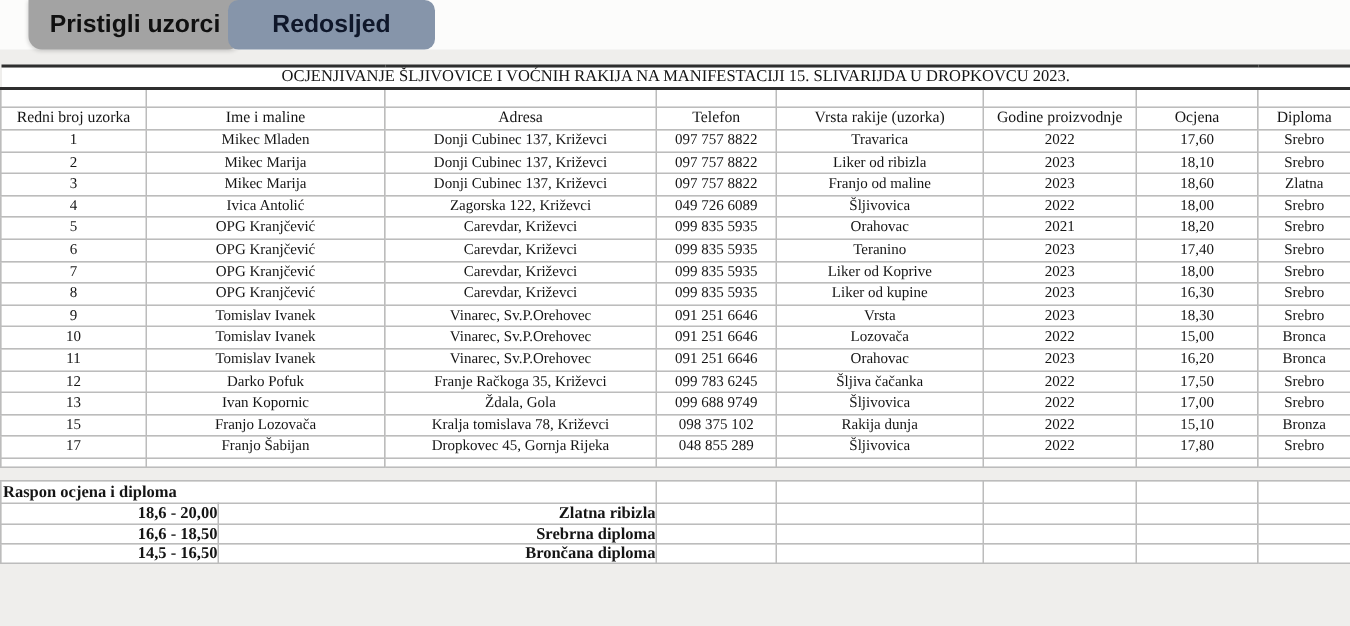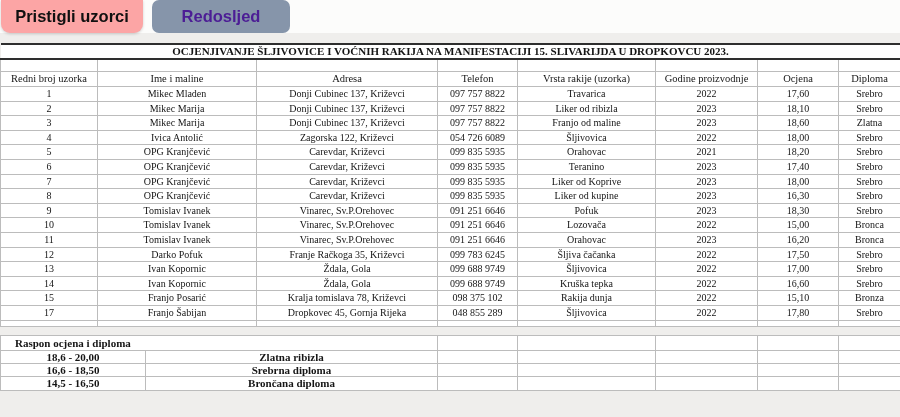--- a/index.html
+++ b/index.html
@@ -13,55 +13,55 @@
   .tabbar {
     position:relative; height:33px; background:#fcfcfb;
   }
   .tab {
     position:absolute; top:0; height:33px;
     display:flex; align-items:center; justify-content:center;
     font-family:"Liberation Sans", sans-serif;
     font-weight:bold; font-size:16.5px; cursor:pointer;
   }
   .tab-active {
-    left:1px; width:142px; background:#fca5a5; color:#101010;
+    left:19px; width:142px; background:#a3a3a3; color:#101010;
     border-radius:0 0 9px 9px;
     box-shadow:0 1px 3px rgba(0,0,0,0.18);
   }
   .tab-inactive {
-    left:152px; width:138px; background:#8695aa; color:#4c1d95;
+    left:152px; width:138px; background:#8695aa; color:#0f172a;
     border-radius:7px;
   }
   .sheet { margin-top:10px; }
   table { border-collapse:collapse; table-layout:fixed; width:900px; }
   .main-table td, .main-table th {
     border:1px solid #bcbcbc; background:#ffffff;
     font-size:10px; font-weight:normal; color:#151515;
     text-align:center; vertical-align:middle;
     padding:0; height:13.6px; line-height:13.6px;
     overflow:hidden; white-space:nowrap;
   }
   .main-table .title-cell {
     border-left:none; border-right:none;
     border-top:2px solid #2e2e2e; border-bottom:2px solid #2e2e2e;
-    font-weight:bold; font-size:11px; height:13px; line-height:13px;
+    font-weight:normal; font-size:11px; height:13px; line-height:13px;
   }
   .main-table .spacer-top td { height:12px; }
   .main-table th { font-size:10.5px; height:14.5px; line-height:14.5px;margin-left:20px; }
   .main-table .spacer-bottom td { height:6px; line-height:6px; }
   .gap { height:8px; }
   .legend-table td {
     border:1px solid #bcbcbc; background:#ffffff;
     font-weight:bold; font-size:11px; color:#151515;
-    text-align:center; vertical-align:middle;
+    text-align:right; vertical-align:middle;
     padding:0; height:12.2px; line-height:12.2px;
     overflow:hidden; white-space:nowrap;
   }
   .legend-table .legend-heading-cell {
-    text-align:left; padding-left:14px; height:14.5px; line-height:14.5px;
+    text-align:left; padding-left:1px; height:14.5px; line-height:14.5px;
   }
 </style>
 </head>
 <body>
 
 <div class="tabbar">
   <div class="tab tab-active">Pristigli uzorci</div>
   <div class="tab tab-inactive">Redosljed</div>
 </div>
 
@@ -129,21 +129,21 @@
           <td>097 757 8822</td>
           <td>Franjo od maline</td>
           <td>2023</td>
           <td>18,60</td>
           <td>Zlatna</td>
         </tr>
         <tr>
           <td>4</td>
           <td>Ivica Antolić</td>
           <td>Zagorska 122, Križevci</td>
-          <td>054 726 6089</td>
+          <td>049 726 6089</td>
           <td>Šljivovica</td>
           <td>2022</td>
           <td>18,00</td>
           <td>Srebro</td>
         </tr>
         <tr>
           <td>5</td>
           <td>OPG Kranjčević</td>
           <td>Carevdar, Križevci</td>
           <td>099 835 5935</td>
@@ -180,21 +180,21 @@
           <td>Liker od kupine</td>
           <td>2023</td>
           <td>16,30</td>
           <td>Srebro</td>
         </tr>
         <tr>
           <td>9</td>
           <td>Tomislav Ivanek</td>
           <td>Vinarec, Sv.P.Orehovec</td>
           <td>091 251 6646</td>
-          <td>Pofuk</td>
+          <td>Vrsta</td>
           <td>2023</td>
           <td>18,30</td>
           <td>Srebro</td>
         </tr>
         <tr>
           <td>10</td>
           <td>Tomislav Ivanek</td>
           <td>Vinarec, Sv.P.Orehovec</td>
           <td>091 251 6646</td>
           <td>Lozovača</td>
@@ -226,32 +226,22 @@
           <td>13</td>
           <td>Ivan Kopornic</td>
           <td>Ždala, Gola</td>
           <td>099 688 9749</td>
           <td>Šljivovica</td>
           <td>2022</td>
           <td>17,00</td>
           <td>Srebro</td>
         </tr>
         <tr>
-          <td>14</td>
-          <td>Ivan Kopornic</td>
-          <td>Ždala, Gola</td>
-          <td>099 688 9749</td>
-          <td>Kruška tepka</td>
-          <td>2022</td>
-          <td>16,60</td>
-          <td>Srebro</td>
-        </tr>
-        <tr>
           <td>15</td>
-          <td>Franjo Posarić</td>
+          <td>Franjo Lozovača</td>
           <td>Kralja tomislava 78, Križevci</td>
           <td>098 375 102</td>
           <td>Rakija dunja</td>
           <td>2022</td>
           <td>15,10</td>
           <td>Bronza</td>
         </tr>
         <tr>
           <td>17</td>
           <td>Franjo Šabijan</td>

